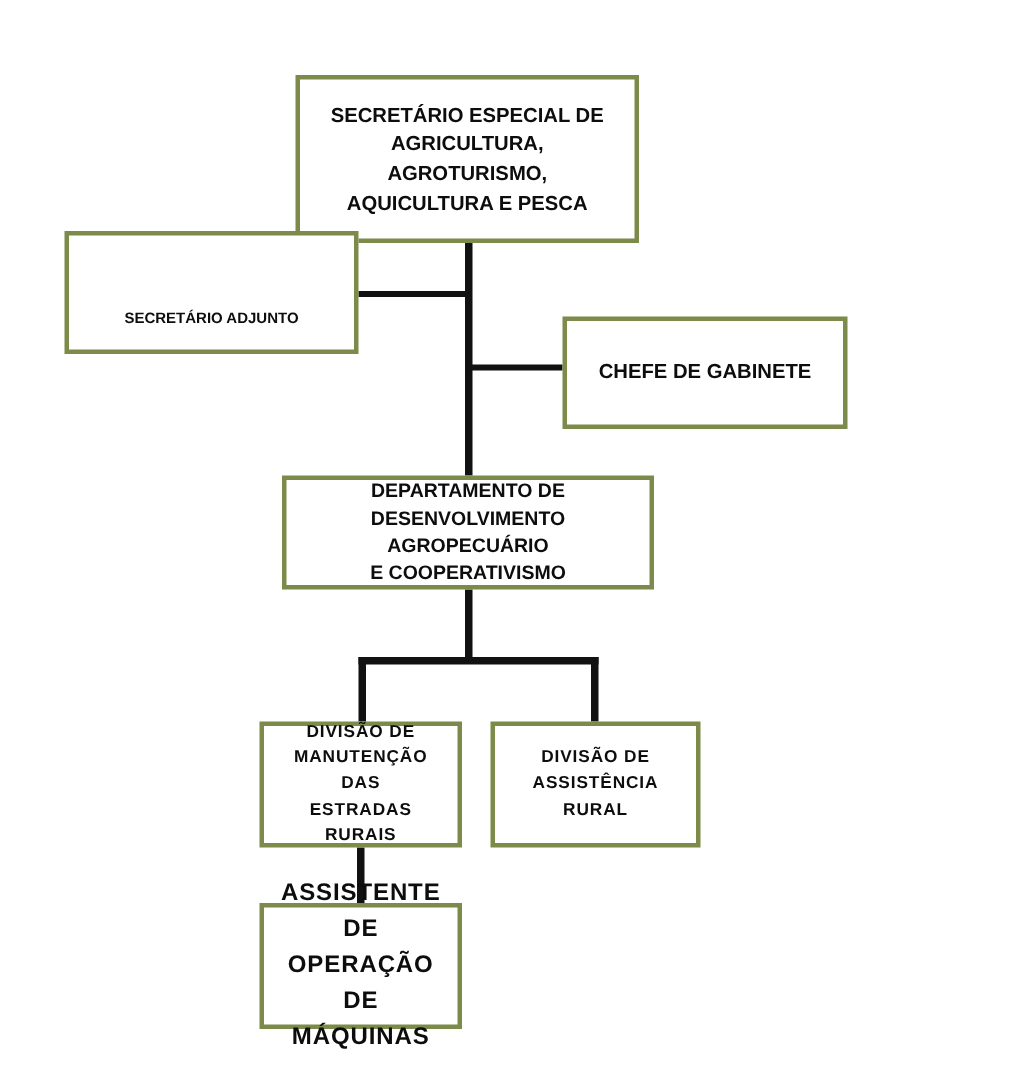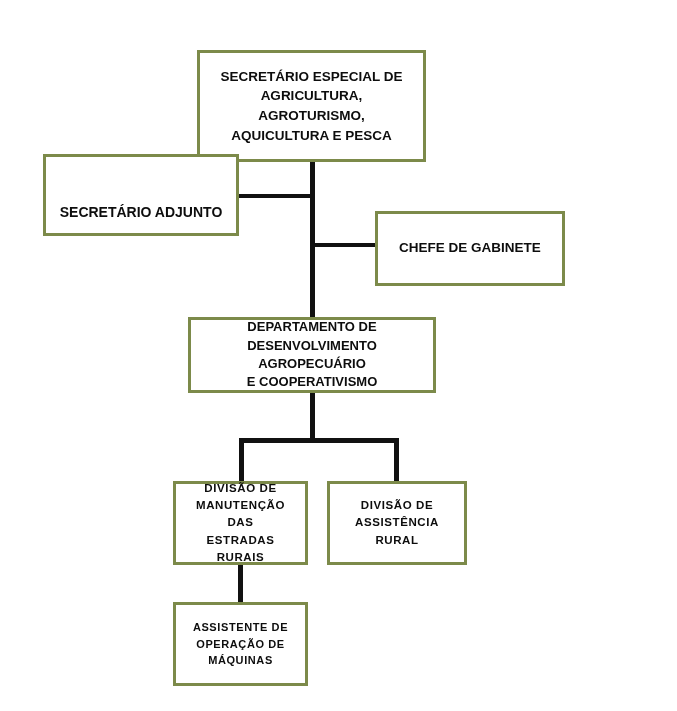--- a/index.html
+++ b/index.html
@@ -41,21 +41,21 @@
     left: 197px;  top: 6px;   width: 229px; height: 112px; margin-top: 44px;
   }
   #node-secretario-especial .node-label {
     font-size: 13.5px;
     line-height: 1.45;
   }
   #node-secretario-adjunto {
     left: 43px;   top: 154px; width: 196px; height: 82px;
   }
   #node-secretario-adjunto .node-label {
-    font-size: 14px;
+    font-size: 10px;
     margin-top: 36px;
   }
   #node-chefe-gabinete {
     left: 375px;  top: 211px; width: 190px; height: 75px;
   }
   #node-chefe-gabinete .node-label {
     font-size: 13.5px;
   }
   #node-departamento {
     left: 188px;  top: 317px; width: 248px; height: 76px;
@@ -77,21 +77,21 @@
   }
   #node-divisao-assistencia .node-label {
     font-size: 11.5px;
     letter-spacing: 0.6px;
     line-height: 1.5;
   }
   #node-assistente-maquinas {
     left: 173px;  top: 602px; width: 135px; height: 84px;
   }
   #node-assistente-maquinas .node-label {
-    font-size: 11px;
+    font-size: 16px;
     letter-spacing: 0.6px;
     line-height: 1.5;
   }
   
   .connector {
     position: absolute;
     background: #111111;
     z-index: 1;
   }
   .v-spine-top      { left: 310px; top: 114px; width: 5px;   height: 207px; }

